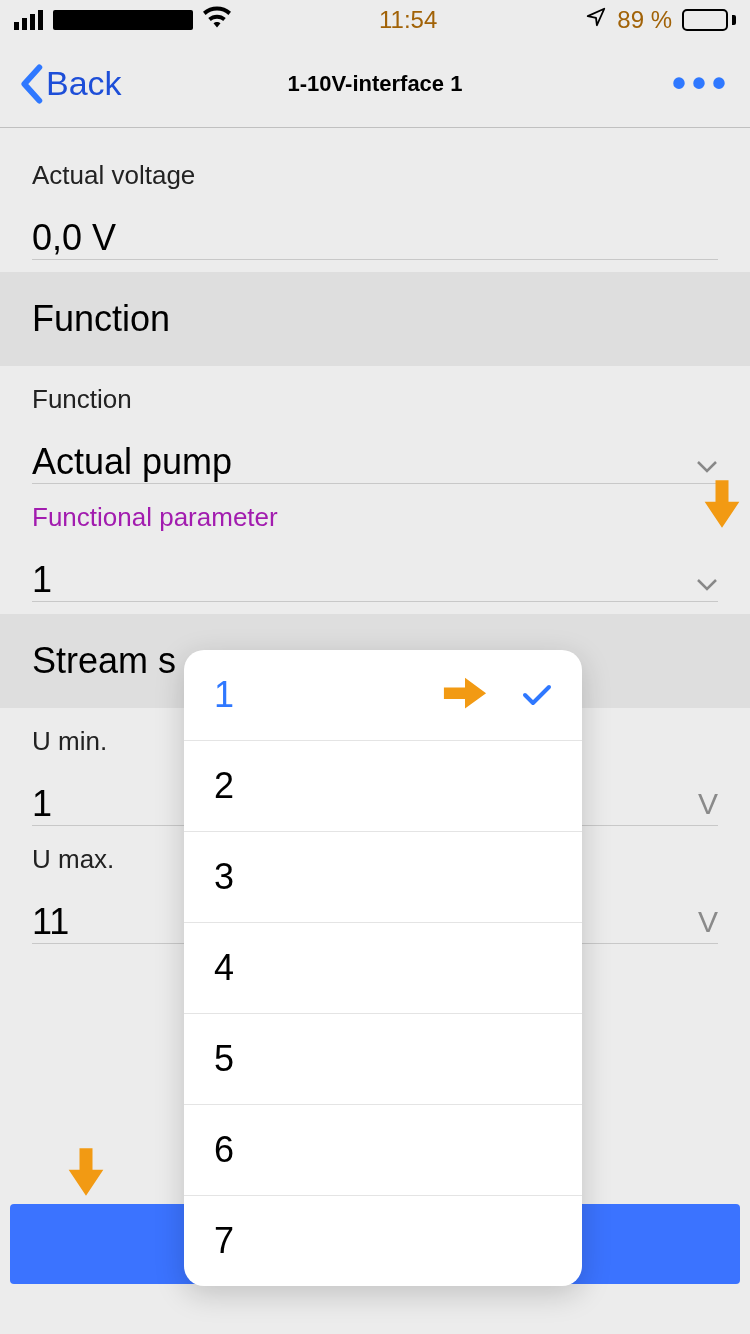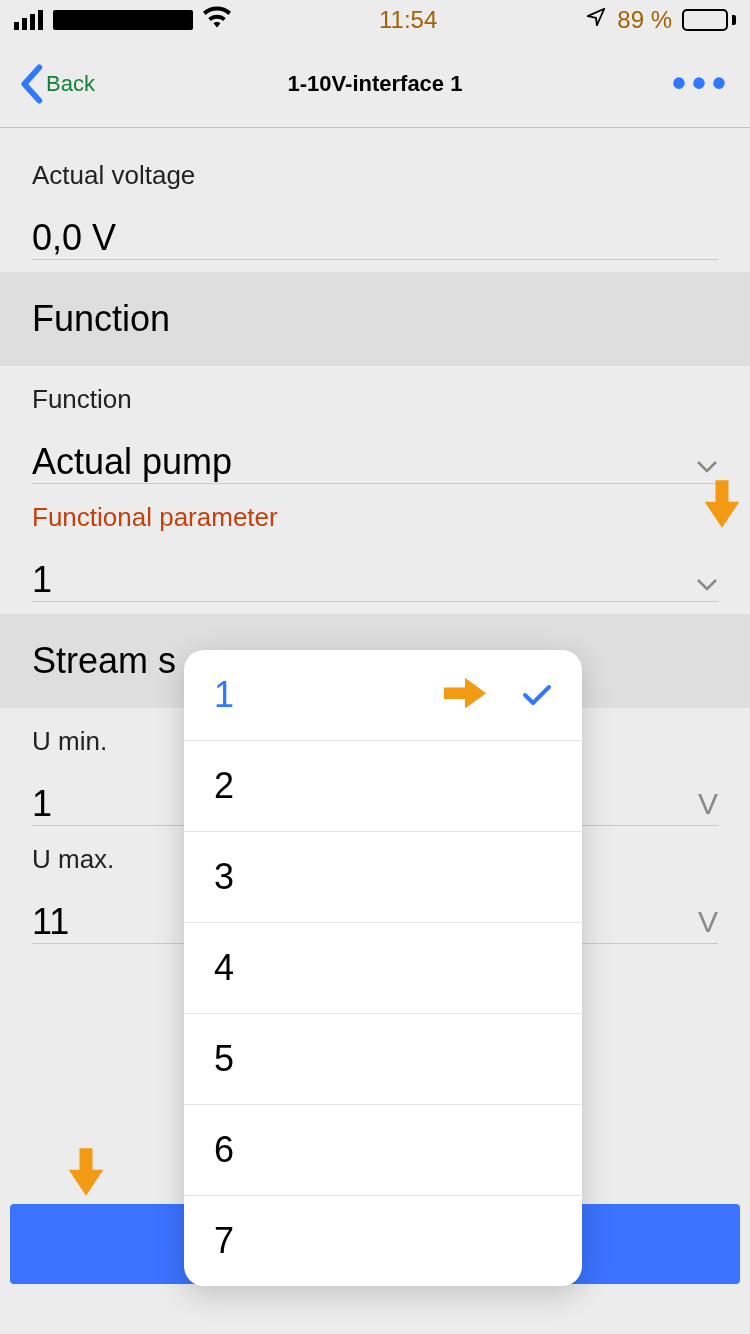--- a/index.html
+++ b/index.html
@@ -12,29 +12,29 @@
   .signal-bars span:nth-child(1){height:8px;} .signal-bars span:nth-child(2){height:12px;} .signal-bars span:nth-child(3){height:16px;} .signal-bars span:nth-child(4){height:20px;}
   .carrier-strip { width: 140px; height: 20px; background:#000; border-radius:2px; }
   .wifi-icon svg { width: 28px; height: 22px; }
   .loc-icon svg { width: 22px; height: 22px; }
   .battery-wrap { display:flex; align-items:center; gap:4px; }
   .battery-body { width: 46px; height: 22px; border: 2px solid #000; border-radius: 5px; position: relative; padding:2px; }
   .battery-fill { background:#000; height:100%; width:89%; border-radius:2px; }
   .battery-tip { width:4px; height:10px; background:#000; border-radius:0 2px 2px 0; }
   
   .nav-bar { height: 88px; display:flex; align-items:center; justify-content: space-between; padding: 0 18px; border-bottom:1px solid #c0c0c0; }
-  .nav-back { display:flex; align-items:center; color:#15803d; font-size:22px; gap:2px; }
+  .nav-back { display:flex; align-items:center; color:#1d4ed8; font-size:34px; gap:2px; }
   .nav-back svg { width:26px; height:40px; }
   .nav-title { font-size: 22px; font-weight:700; color:#000; position:absolute; left:0; right:0; text-align:center; pointer-events:none; }
   .nav-more { color:#2f78ff; font-size:40px; letter-spacing:6px; font-weight:700; }
   
   .content { position: relative; }
   .field-block { padding: 18px 32px 0 32px; }
   .field-label { font-size: 26px; color:#222; margin-bottom: 26px; }
-  .field-label.active { color:#c2410c; }
+  .field-label.active { color:#a21caf; }
   .field-value-row { display:flex; align-items:center; justify-content:space-between; font-size: 36px; color:#000; border-bottom:1px solid #c8c8c8; }
   .field-value-row .caret svg { width:22px; height:14px; }
   .unit-v { color:#8a8a8a; font-size:30px; }
   .section-header { background:#dedede; padding: 26px 32px; font-size: 36px; color:#000; margin-top: 12px; }
   
   .orange-arrow { position:absolute; width:44px; height:52px; }
   .orange-arrow svg { width:100%; height:100%; }
   
   .popover { position:absolute; left:184px; top:680px; width:398px; background:#fff; border-radius:20px; box-shadow: 0 8px 30px rgba(0,0,0,0.18); overflow:hidden; }
   .popover::before { content:""; position:absolute; top:-14px; left:194px; width:0; height:0; border-left:14px solid transparent; border-right:14px solid transparent; border-bottom:14px solid #fff; }

